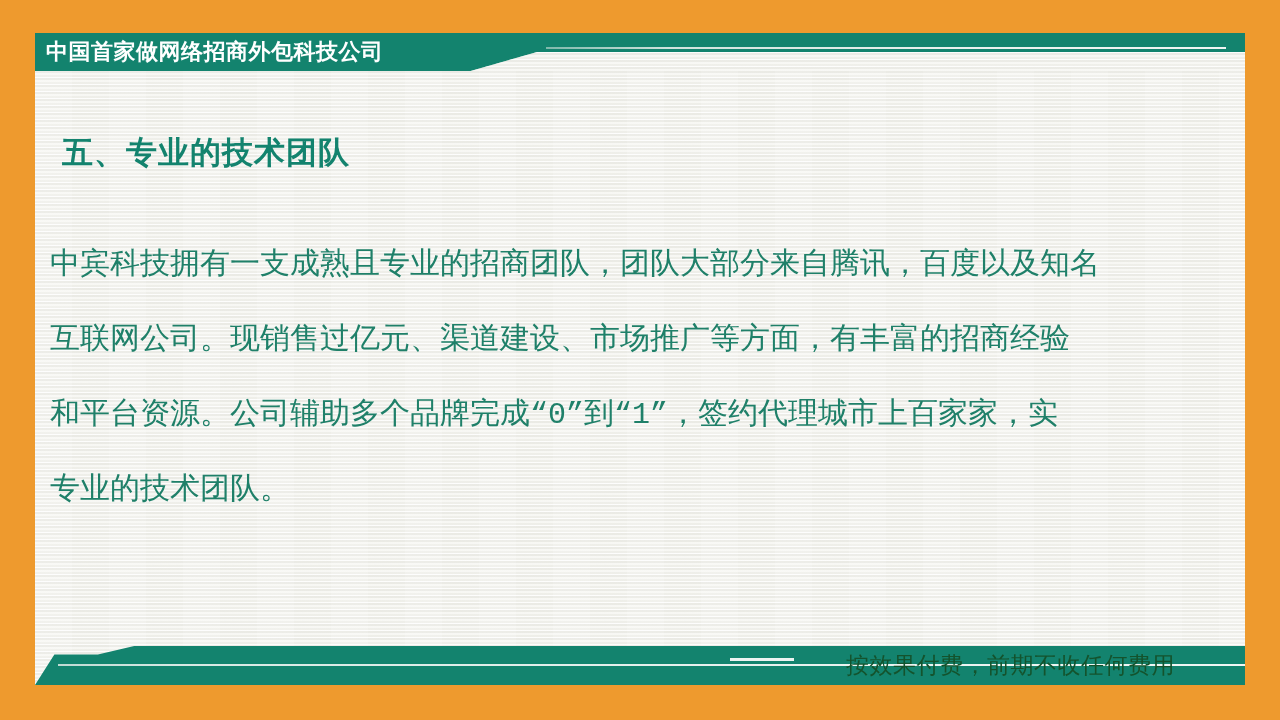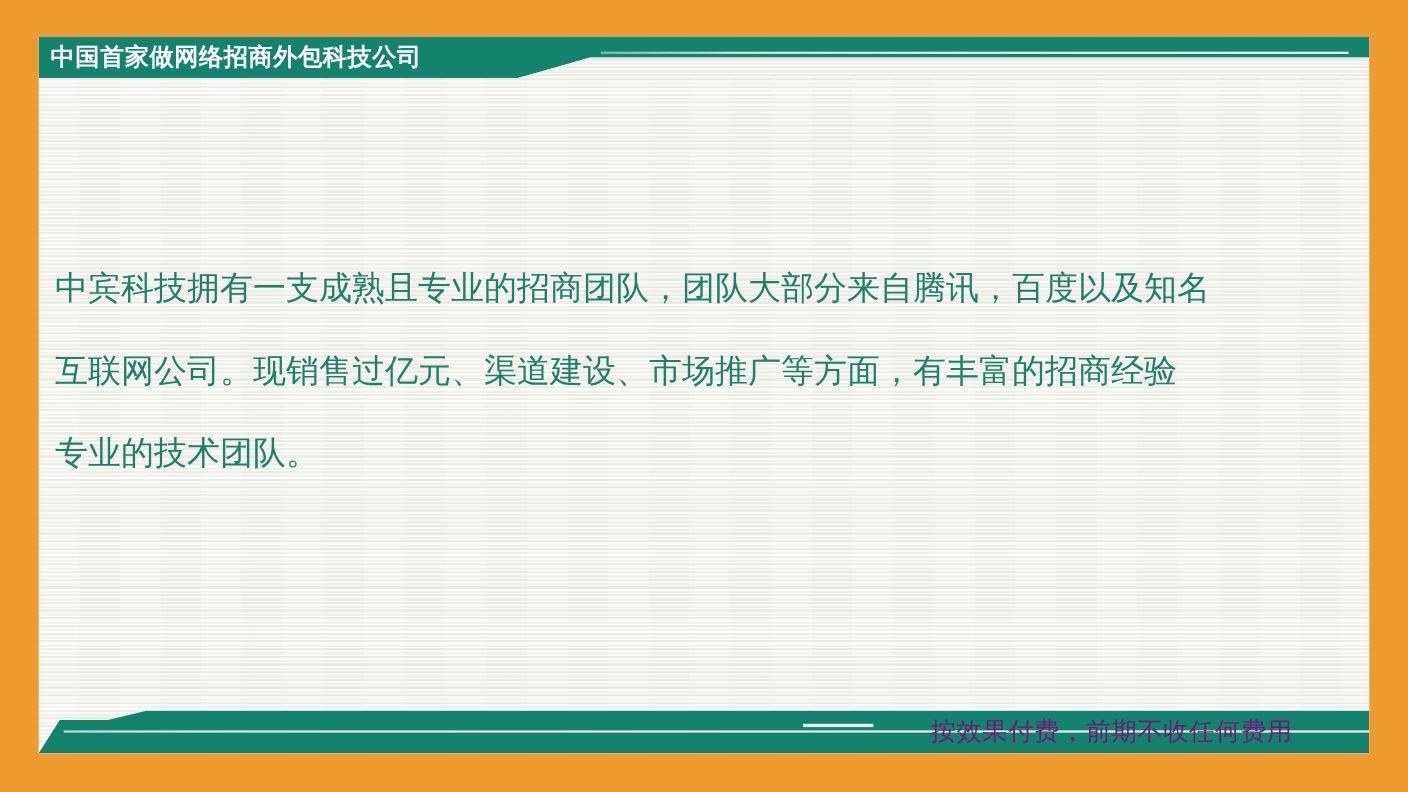--- a/index.html
+++ b/index.html
@@ -166,21 +166,21 @@
     width: 64px;
     height: 3px;
     background: #ECF3F1;
   }
   .footer-text {
     position: absolute;
     left: 846px;
     top: 646px;
     height: 39px;
     line-height: 39px;
-    color: #701a75;
+    color: #14532d;
     font-family: "Liberation Sans", "DejaVu Sans", sans-serif;
     font-size: 23px;
     letter-spacing: 0.5px;
     white-space: nowrap;
   }
 
   
   .rail-right {
     position: absolute;
     left: 1245px;
@@ -219,24 +219,26 @@
 
 <div class="slide">
 
   <div class="paper"></div>
 
   <div class="header-band"></div>
   <div class="header-cut"></div>
   <div class="header-rule"></div>
   <div class="header-title">中国首家做网络招商外包科技公司</div>
 
+  <div class="section-heading">五、专业的技术团队</div>
 
   <div class="body-copy">
     <span class="ln">中宾科技拥有一支成熟且专业的招商团队，团队大部分来自腾讯，百度以及知名</span>
     <span class="ln">互联网公司。现销售过亿元、渠道建设、市场推广等方面，有丰富的招商经验</span>
+    <span class="ln">和平台资源。公司辅助多个品牌完成“0”到“1”，签约代理城市上百家家，实</span>
     <span class="ln">专业的技术团队。</span>
   </div>
 
   <div class="footer-band"></div>
   <div class="footer-rule"></div>
   <div class="footer-dash"></div>
   <div class="footer-text">按效果付费，前期不收任何费用</div>
 
   <div class="rail-left"></div>
   <div class="rail-right"></div>

